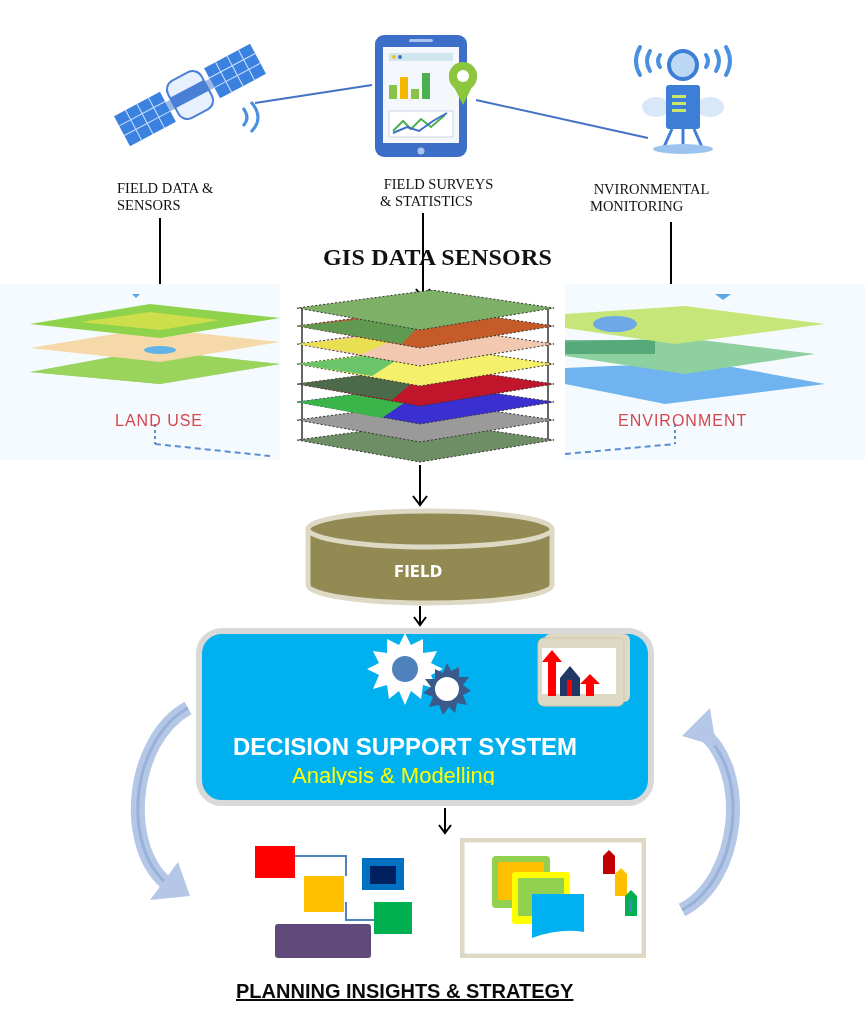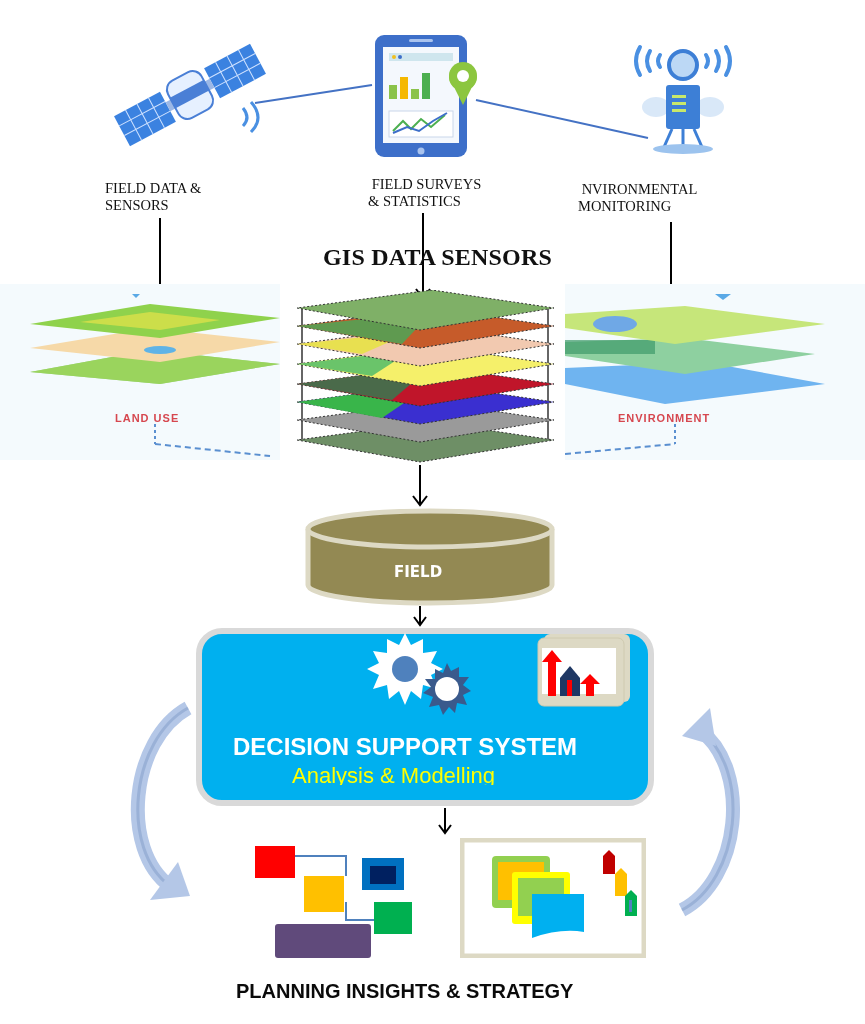--- a/index.html
+++ b/index.html
@@ -1,25 +1,25 @@
 <!DOCTYPE html>
 <html><head>
 <meta charset="utf-8">
 <style>
   html,body{margin:0;padding:0;background:#ffffff;}
   body{width:865px;height:1024px;position:relative;overflow:hidden;font-family:"Liberation Serif",serif;}
   .abs{position:absolute;}
-  .src-label{font-family:"Liberation Serif",serif;font-size:14.5px;color:#111;line-height:17px;white-space:pre;}
+  .src-label{font-family:"Liberation Serif",serif;font-size:14.5px;color:#111;line-height:17px;white-space:pre;margin-left:12px;}
   .gis-title{font-family:"Liberation Serif",serif;font-weight:bold;font-size:24px;color:#111;letter-spacing:0.2px;}
-  .map-label{font-family:"Liberation Sans",sans-serif;font-weight:bold;font-size:11px;color:#d6474f;letter-spacing:1px;}
+  .map-label{font-family:"Liberation Sans",sans-serif;font-weight:normal;font-size:16px;color:#d6474f;letter-spacing:1px;}
   .dbms-text{font-family:"DejaVu Sans",sans-serif;font-weight:bold;font-size:15px;color:#ffffff;}
   .dss-box{left:196px;top:628px;width:458px;height:178px;border-radius:26px;background:#00b0ef;border:6px solid #d9d9d9;box-sizing:border-box;}
   .dss-title{font-family:"Liberation Sans",sans-serif;font-weight:bold;font-size:24px;color:#ffffff;white-space:nowrap;}
   .dss-sub{font-family:"Liberation Sans",sans-serif;font-weight:normal;font-size:22px;color:#ffff00;white-space:nowrap;height:22px;overflow:hidden;}
-  .bottom-title{font-family:"Liberation Sans",sans-serif;font-weight:bold;font-size:20px;color:#0a0a0a;white-space:nowrap;}
+  .bottom-title{font-family:"Liberation Sans",sans-serif;font-weight:bold;font-size:20px;color:#0a0a0a;white-space:nowrap;text-decoration:underline;}
 </style>
 </head>
 <body>
 
 <svg class="abs" style="left:0;top:0" width="865" height="1024">
   <line x1="255" y1="103" x2="372" y2="85" stroke="#4472c4" stroke-width="2"></line>
   <line x1="476" y1="100" x2="648" y2="138" stroke="#4472c4" stroke-width="2"></line>
 
   <g stroke="#000" stroke-width="2" fill="none">
     <line x1="160" y1="218" x2="160" y2="297"></line>

